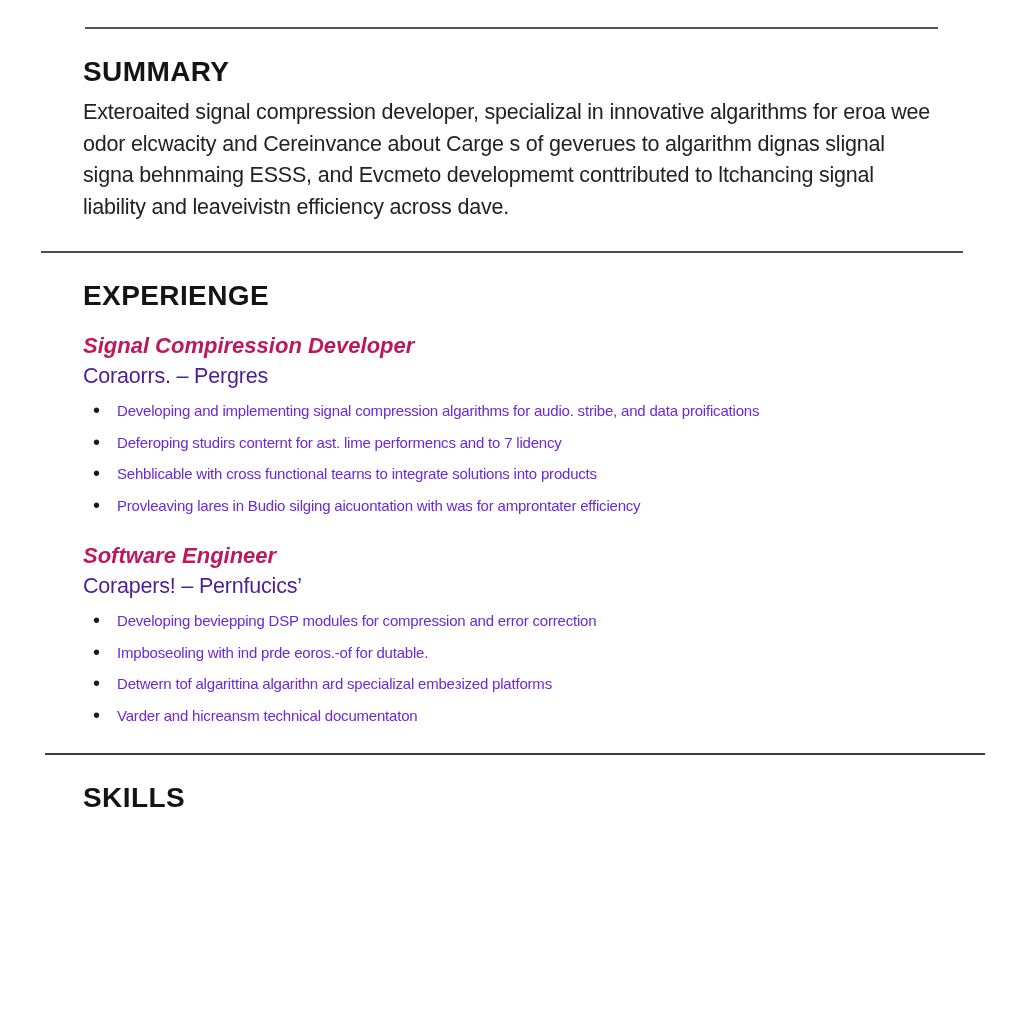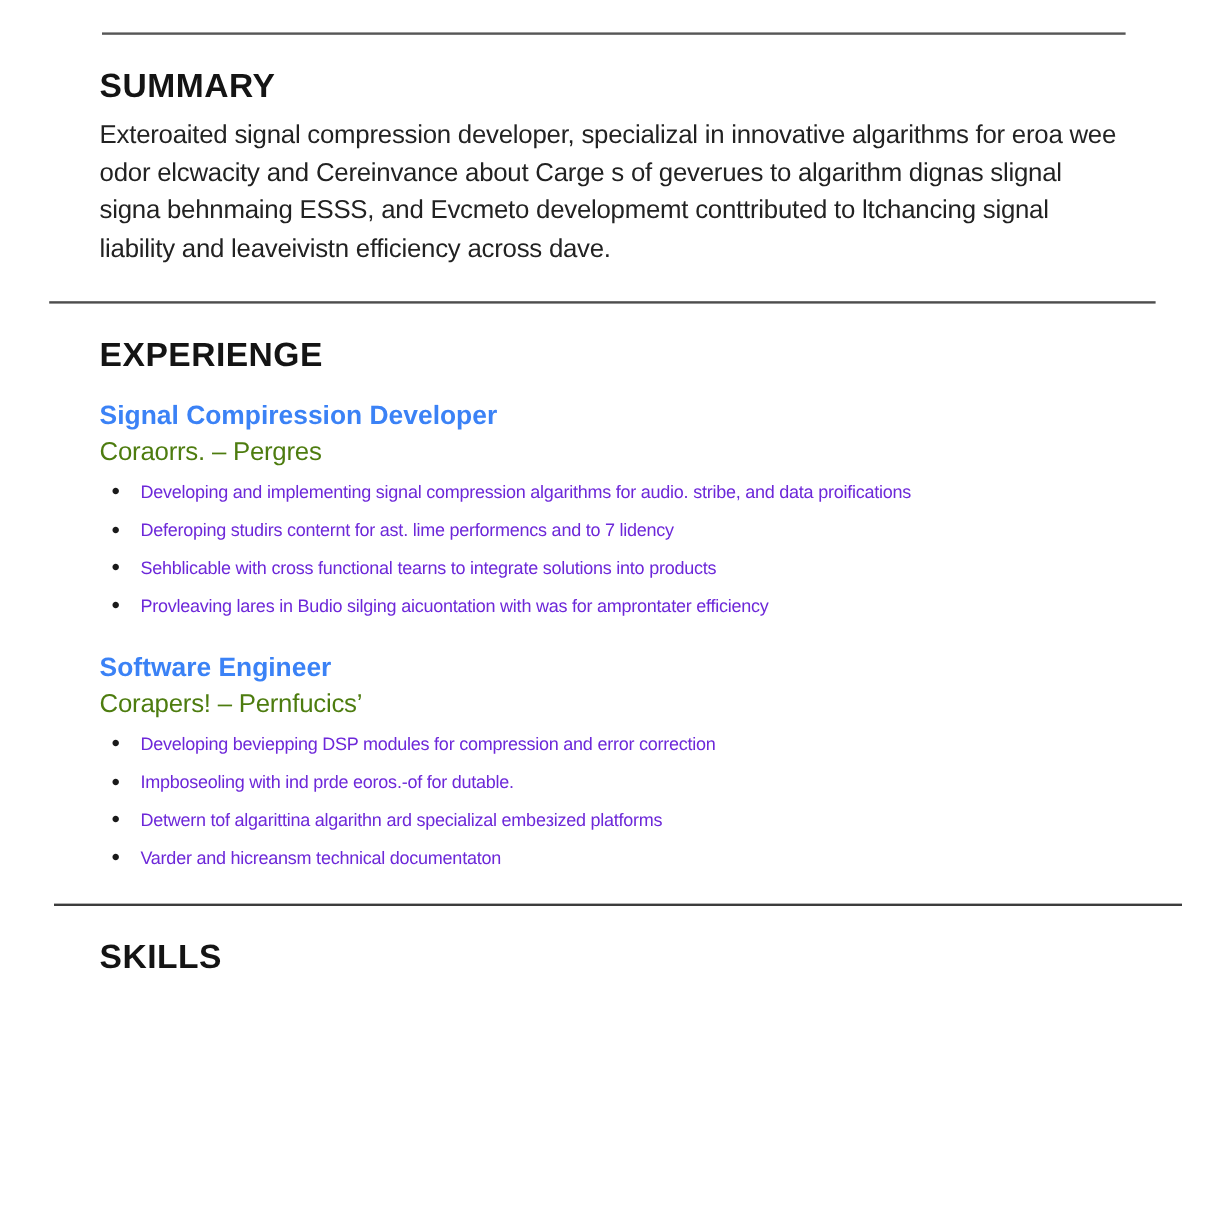--- a/index.html
+++ b/index.html
@@ -37,29 +37,30 @@
     margin-top: 8px;
     font-size: 21.5px;
     line-height: 31.5px;
     letter-spacing: -0.2px;
     color: #222222;
   }
   h3.job-title {
     font-size: 22px;
     line-height: 30px;
     font-weight: 700;
-    color: #3b82f6;
+    color: #be185d;
     margin-top: 18px;
+    font-style: italic;
   }
   h3.degree { margin-top: 15px; }
   .company, .edu-detail {
     font-size: 21.5px;
     line-height: 30px;
     letter-spacing: -0.2px;
-    color: #4d7c0f;
+    color: #4c1d95;
   }
   ul.bullets {
     list-style: none;
     margin-top: 4px;
   }
   ul.bullets li {
     position: relative;
     padding-left: 34px;
     font-size: 15px;
     line-height: 31.5px;

